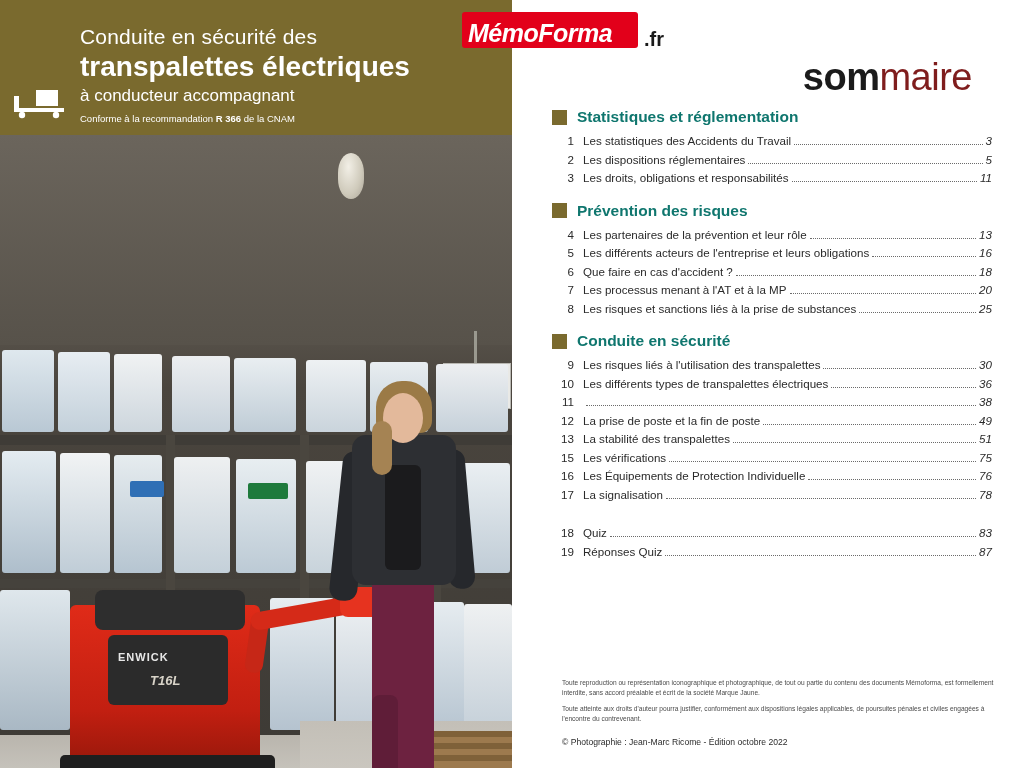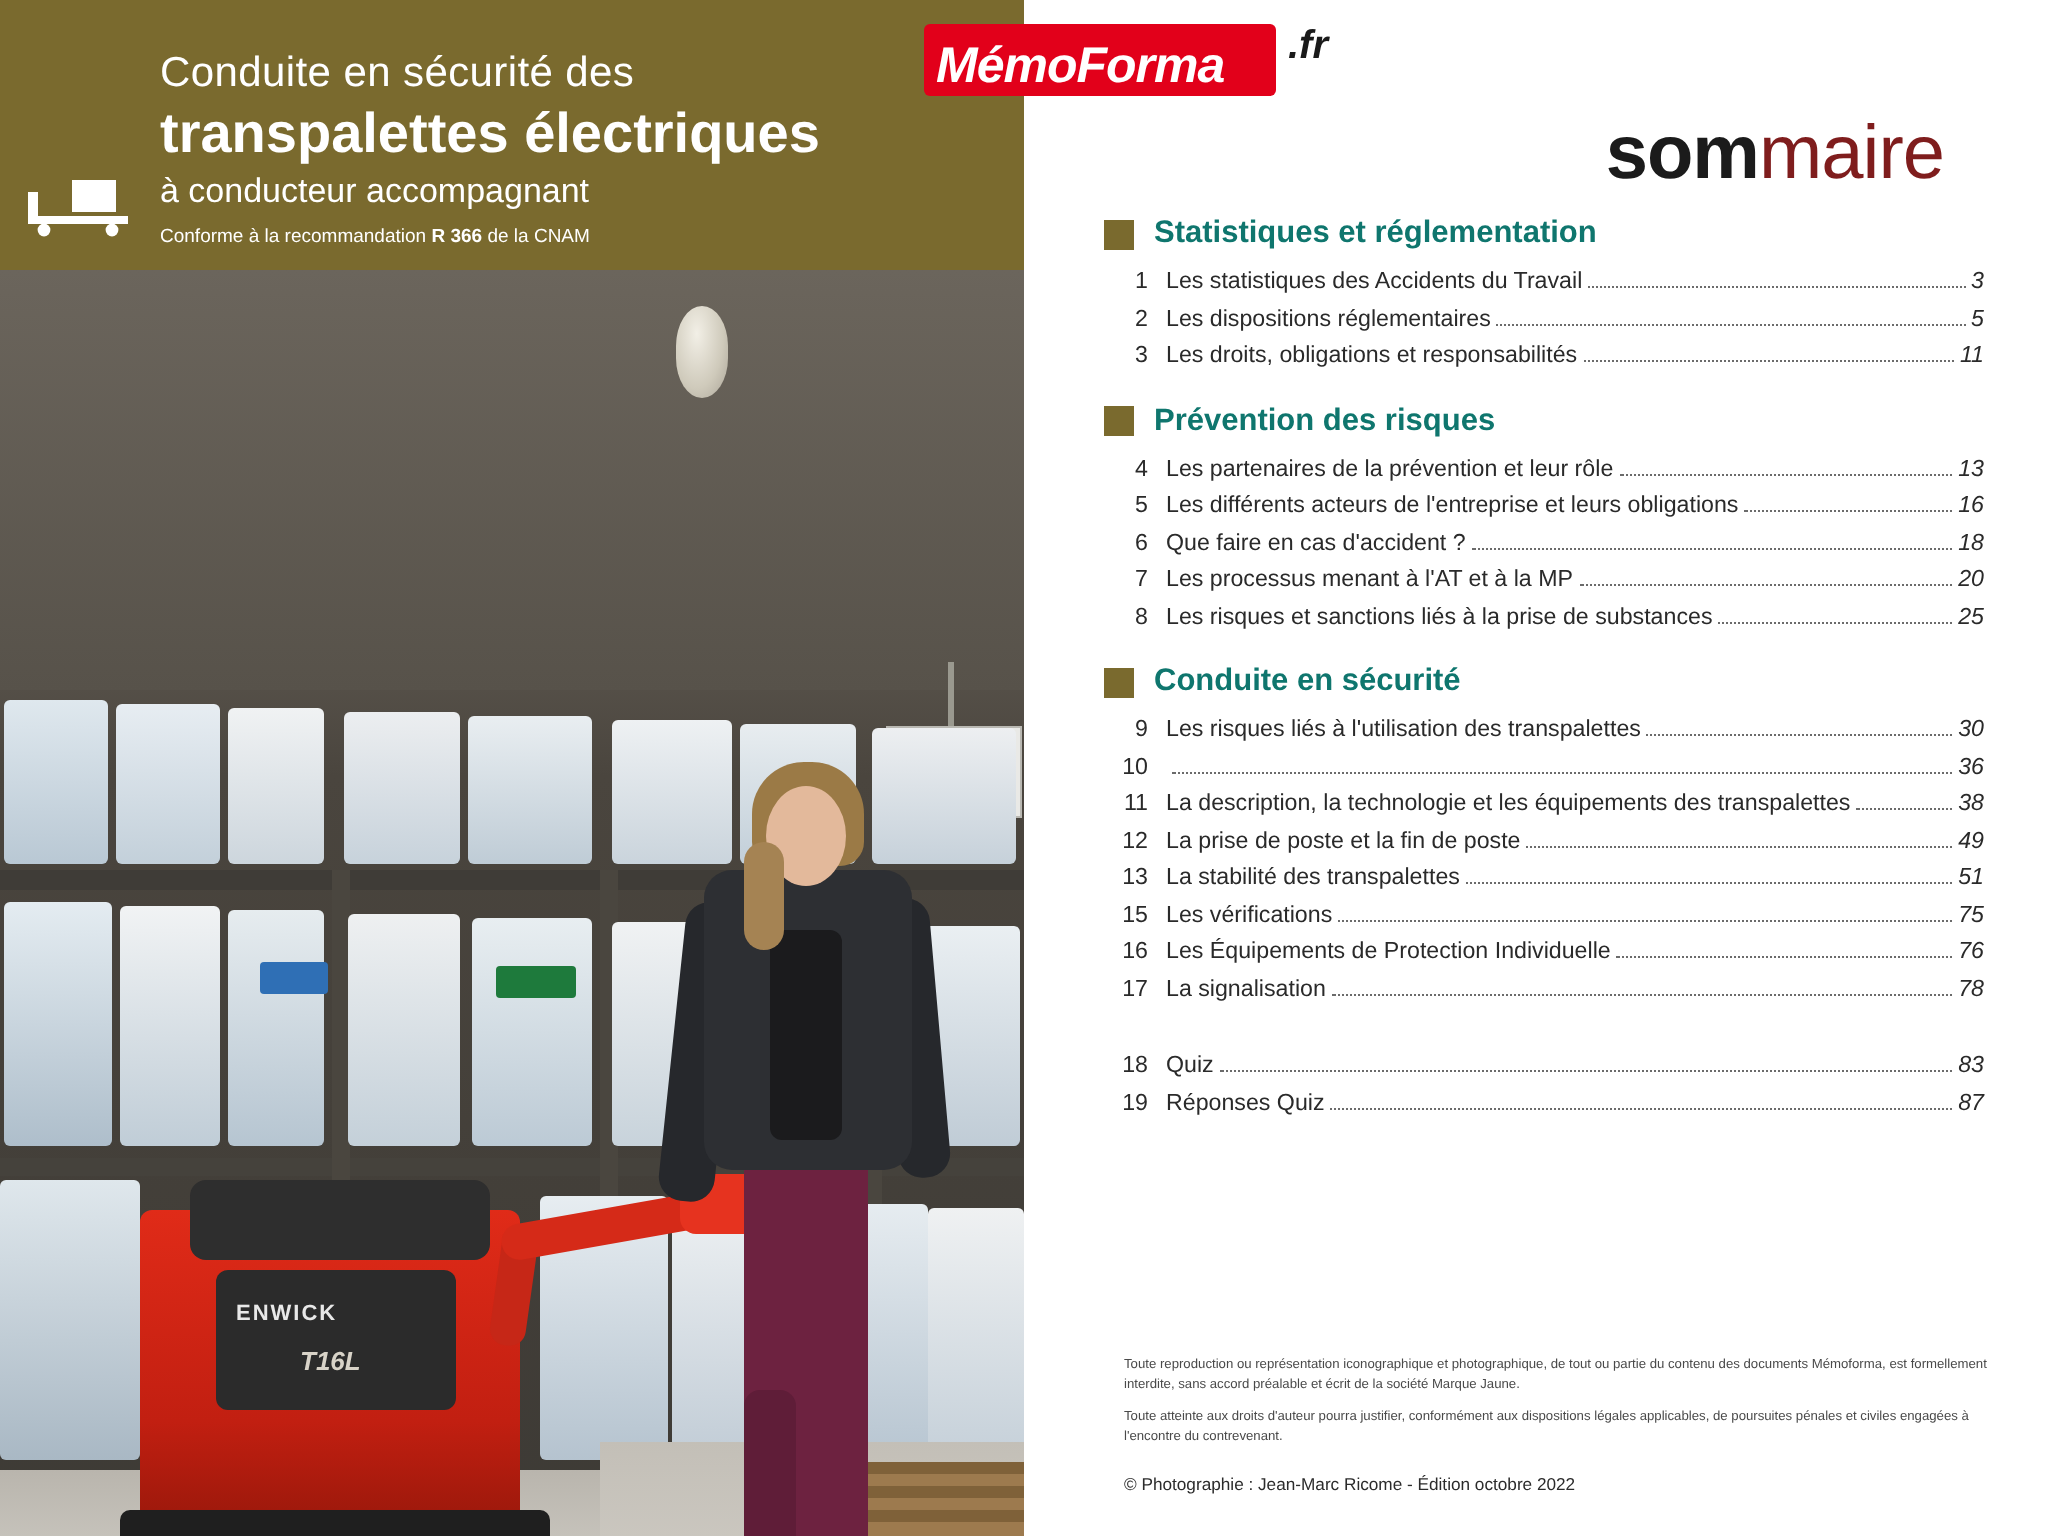--- a/index.html
+++ b/index.html
@@ -79,21 +79,21 @@
   .person-hair2{position:absolute;left:372px;top:286px;width:20px;height:54px;background:#a58353;border-radius:10px;}
   .pallet-wood{position:absolute;left:424px;top:596px;width:88px;height:46px;background:#9d7a4e;}
   .pallet-wood i{display:block;height:6px;background:#7f6139;margin-bottom:6px;}
 
   
   .right{position:absolute;left:512px;top:0;width:512px;height:768px;background:#ffffff;}
   .logo{position:absolute;left:-50px;top:12px;width:220px;height:40px;}
   .logo-box{position:absolute;left:0;top:0;width:176px;height:36px;background:#e2001a;border-radius:3px;}
   .logo-text{position:absolute;left:6px;top:7px;color:#ffffff;font-size:25px;font-weight:bold;font-style:italic;letter-spacing:-.5px;}
   .logo-text .w{color:#ffffff;}
-  .logo-fr{position:absolute;left:182px;top:0;color:#1a1a1a;font-size:20px;font-weight:bold;font-style:italic;}
+  .logo-fr{position:absolute;left:182px;top:16px;color:#1a1a1a;font-size:20px;font-weight:bold;}
 
   .som-title{position:absolute;right:52px;top:56px;font-size:38px;letter-spacing:-.5px;}
   .som-title .b{font-weight:bold;color:#1b1b1b;}
   .som-title .n{font-weight:normal;color:#7f1d1d;}
 
   .toc{position:absolute;left:40px;top:108px;width:440px;}
   .sec{display:flex;align-items:center;margin:0 0 6px 0;}
   .sec .sq{width:15px;height:15px;background:#7a6a2e;margin-right:10px;flex:0 0 auto;}
   .sec .lbl{font-size:15.5px;font-weight:bold;color:#0f766e;}
   .grp{margin-bottom:14px;}
@@ -295,26 +295,26 @@
           <span class="lbl">Conduite en sécurité</span>
         </div>
         <div class="row">
           <span class="num">9</span>
           <span class="txt">Les risques liés à l'utilisation des transpalettes</span>
           <span class="dots"></span>
           <span class="pg">30</span>
         </div>
         <div class="row">
           <span class="num">10</span>
+          <span class="txt">Les différents types de transpalettes électriques</span>
           <span class="dots"></span>
           <span class="pg">36</span>
         </div>
         <div class="row">
           <span class="num">11</span>
-          <span class="txt">La description, la technologie et les équipements des transpalettes</span>
           <span class="dots"></span>
           <span class="pg">38</span>
         </div>
         <div class="row">
           <span class="num">12</span>
           <span class="txt">La prise de poste et la fin de poste</span>
           <span class="dots"></span>
           <span class="pg">49</span>
         </div>
         <div class="row">

